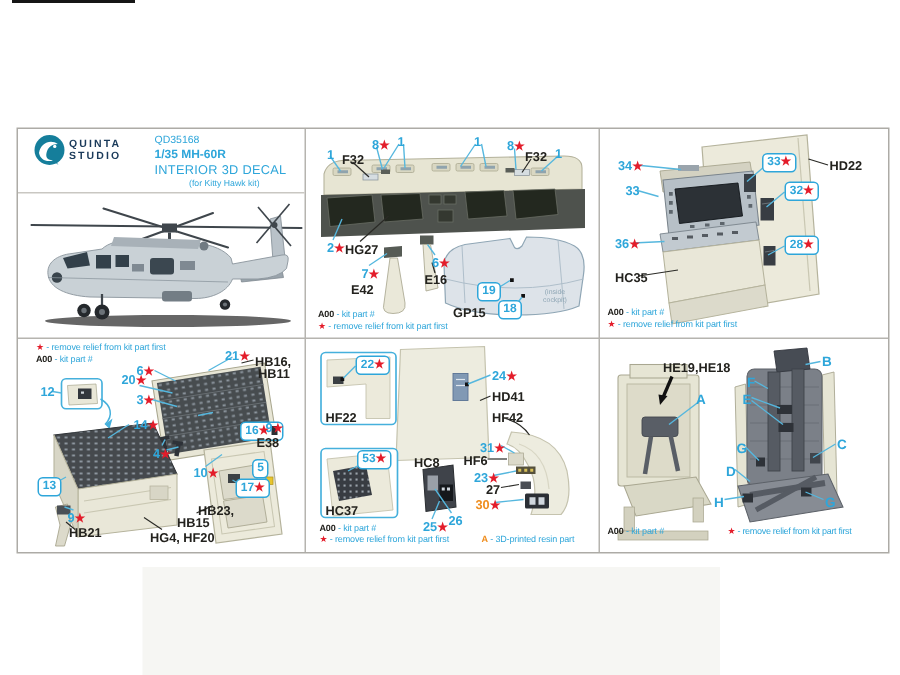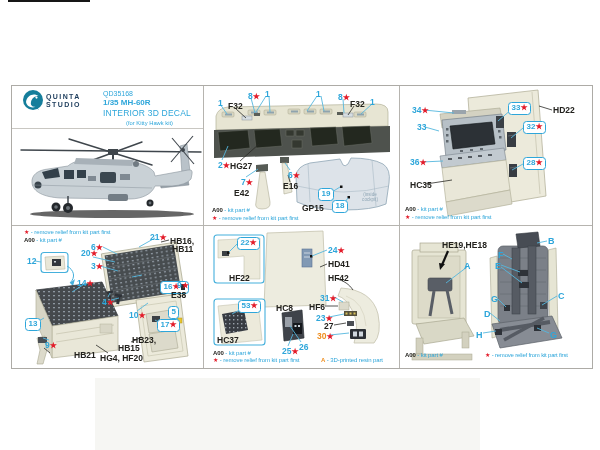--- a/index.html
+++ b/index.html
@@ -327,28 +327,28 @@
     <span class="note" style="left:12px;top:3px;"><i class="st">★</i> <i>- remove relief from kit part first</i></span>
     <span class="note" style="left:12px;top:11px;"><b>A00</b> <i>- kit part #</i></span>
     <span class="lbl" style="left:15px;top:31px;"><i>12</i></span>
     <span class="lbl" style="left:138px;top:7px;"><i>21</i><i class="st">★</i></span>
     <span class="lbl blk" style="left:158px;top:11px;"><i>HB16,</i></span>
     <span class="lbl blk" style="left:160px;top:19px;"><i>HB11</i></span>
     <span class="lbl" style="left:79px;top:17px;"><i>6</i><i class="st">★</i></span>
     <span class="lbl" style="left:69px;top:23px;"><i>20</i><i class="st">★</i></span>
     <span class="lbl" style="left:79px;top:36px;"><i>3</i><i class="st">★</i></span>
     <span class="lbl bx" style="left:148px;top:43px;margin-top:12px;"><i>16</i><i class="st">★</i><i class="chip"></i></span>
-    <span class="lbl" style="left:65px;top:53px;"><i>14</i><i class="st">★</i></span>
+    <span class="lbl" style="left:77px;top:53px;"><i>14</i><i class="st">★</i></span>
     <span class="lbl" style="left:165px;top:55px;"><i>9</i><i class="st">★</i></span>
     <span class="lbl blk" style="left:159px;top:65px;"><i>E38</i></span>
     <span class="lbl" style="left:90px;top:72px;"><i>4</i><i class="st">★</i></span>
     <span class="lbl" style="left:117px;top:85px;"><i>10</i><i class="st">★</i></span>
     <span class="lbl bx" style="left:13px;top:92px;"><i>13</i></span>
     <span class="lbl" style="left:33px;top:115px;"><i>9</i><i class="st">★</i></span>
-    <span class="lbl blk" style="left:34px;top:125px;padding-left:28px;"><i>HB21</i></span>
+    <span class="lbl blk" style="left:34px;top:125px;"><i>HB21</i></span>
     <span class="lbl blk" style="left:88px;top:128px;"><i>HG4, HF20</i></span>
     <span class="lbl blk" style="left:104px;top:110px;margin-left:16px;"><i>HB23,</i></span>
     <span class="lbl blk" style="left:106px;top:118px;"><i>HB15</i></span>
     <span class="lbl bx" style="left:145px;top:93px;"><i>17</i><i class="st">★</i></span>
     <span class="lbl bx" style="left:156px;top:80px;"><i>5</i></span>
   </div>
 
   <div class="panel br" style="left:192px;top:140px;width:196px;height:142px;">
     <svg width="196" height="142" viewBox="0 0 196 142">
       <defs>
@@ -406,21 +406,21 @@
           <line x1="97" y1="116" x2="86" y2="100"></line>
       </g>
       <g class="ledk">
         <line x1="123" y1="38" x2="116" y2="41"></line>
         <path d="M133,53 C140,55 145,58 149,64" fill="none"></path>
         <line x1="121" y1="80" x2="134" y2="80"></line>
           <line x1="130" y1="99" x2="142" y2="97"></line>
       </g>
     </svg>
     <span class="lbl bx" style="left:33px;top:11px;"><i>22</i><i class="st">★</i></span>
-    <span class="lbl blk" style="left:13px;top:48px;margin-left:12px;"><i>HF22</i></span>
+    <span class="lbl blk" style="left:13px;top:48px;"><i>HF22</i></span>
     <span class="lbl" style="left:124px;top:20px;"><i>24</i><i class="st">★</i></span>
     <span class="lbl blk" style="left:124px;top:34px;"><i>HD41</i></span>
     <span class="lbl blk" style="left:124px;top:48px;"><i>HF42</i></span>
     <span class="lbl" style="left:116px;top:68px;"><i>31</i><i class="st">★</i></span>
     <span class="lbl blk" style="left:105px;top:77px;"><i>HF6</i></span>
     <span class="lbl" style="left:112px;top:88px;"><i>23</i><i class="st">★</i></span>
     <span class="lbl blk" style="left:120px;top:96px;"><i>27</i></span>
     <span class="lbl org" style="left:113px;top:106px;"><i>30</i><i class="st">★</i></span>
     <span class="lbl bx" style="left:34px;top:74px;"><i>53</i><i class="st">★</i></span>
     <span class="lbl blk" style="left:13px;top:110px;"><i>HC37</i></span>

